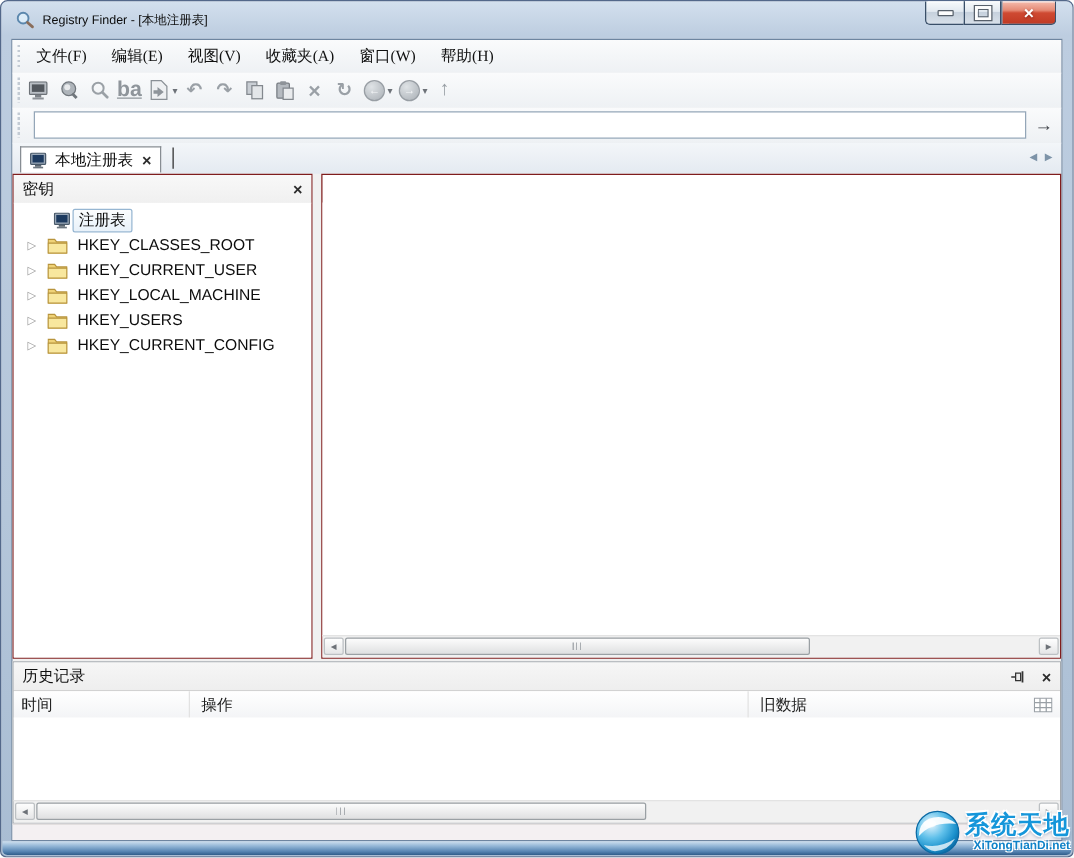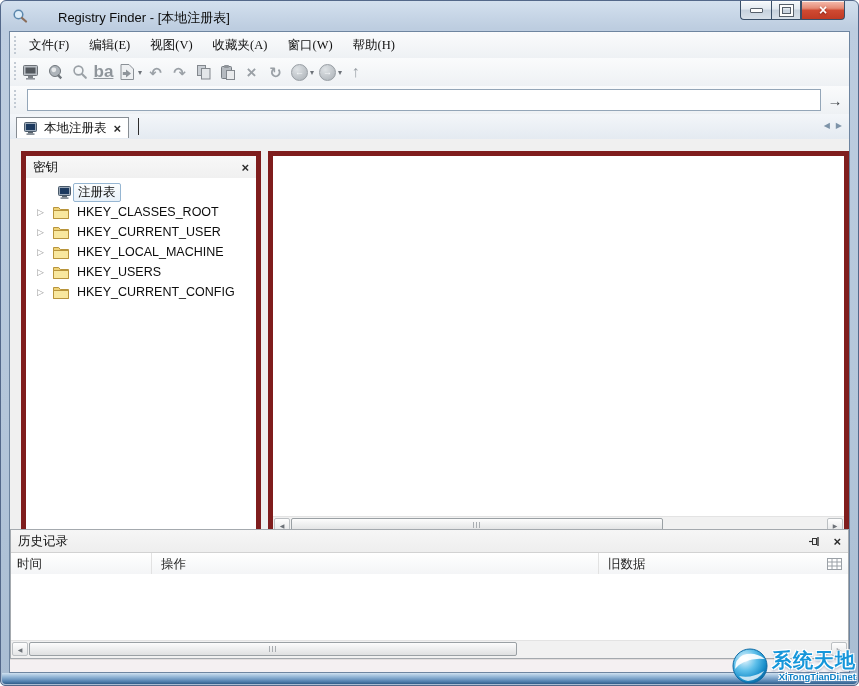--- a/index.html
+++ b/index.html
@@ -10,21 +10,21 @@
   .win{position:absolute;inset:0;border-radius:6px 6px 5px 5px;
        background:linear-gradient(180deg,#d3e0ee 0%,#bdcde0 4%,#b4c6da 60%,#a9bdd3 100%);
        border:1px solid #53688a;box-sizing:border-box;}
   .bottomband{position:absolute;left:1px;right:1px;bottom:1px;height:11px;
        border-radius:0 0 4px 4px;
        background:linear-gradient(180deg,#cfe0ef 0%,#93b6d6 35%,#5583b1 75%,#305d8a 100%);}
 
   
   .titlebar{position:absolute;top:0;left:0;right:0;height:30px;}
   .title-icon{position:absolute;left:11px;top:7px;width:16px;height:16px;}
-  .title-text{position:absolute;left:33px;top:8px;font-size:13px;color:#0c0c0c;margin-left:24px;}
+  .title-text{position:absolute;left:33px;top:8px;font-size:10px;color:#0c0c0c;}
   .winctl{position:absolute;top:0;right:13px;display:flex;height:19px;}
   .wbtn{height:19px;box-sizing:border-box;border:1px solid #3a4f68;border-top:none;
         display:flex;align-items:center;justify-content:center;
         background:linear-gradient(180deg,#f7fafc 0%,#e2e9f0 45%,#c6d1dd 50%,#d8e0e9 100%);
         box-shadow:inset 0 1px 0 rgba(255,255,255,.75);cursor:default;}
   .wbtn.min{width:31px;border-radius:0 0 0 4px;border-right:none;}
   .wbtn.max{width:30px;}
   .wbtn.close{width:44px;border-radius:0 0 4px 0;
         background:linear-gradient(180deg,#f5beb0 0%,#e58a75 40%,#cf4a32 52%,#c03a24 100%);}
   .glyph-min{width:11px;height:3px;background:#fdfdfd;border:1px solid #57606b;border-radius:1px;}
@@ -64,21 +64,21 @@
       background:linear-gradient(180deg,#f3f6f9 0%,#e4eaf1 100%);}
   .tab{position:absolute;left:6px;top:3px;height:21px;box-sizing:border-box;background:#fff;
       border:1px solid #878d93;border-bottom:none;display:flex;align-items:center;gap:5px;
       padding:0 7px;font-size:12.5px;color:#0c0c0c;}
   .tab-close{font-size:13px;font-weight:700;color:#2c2c2c;line-height:1;margin-left:2px;}
   .tab-cursor{position:absolute;left:128px;top:4px;width:1px;height:17px;background:#2c2c2c;}
   .tab-arrows{position:absolute;right:7px;top:7px;color:#7d93a8;font-size:8px;display:flex;gap:6px;}
 
   
   .main{position:absolute;left:0;right:0;top:107px;height:388px;}
-  .panel{position:absolute;top:12px;height:388px;box-sizing:border-box;border:5px solid #7f1d1d;background:#fff;margin-left:11px;}
+  .panel{position:absolute;top:0;height:388px;box-sizing:border-box;border:1px solid #7f1d1d;background:#fff;}
   .leftpanel{left:0;width:240px;}
   .rightpanel{left:247px;right:0;}
   .p-header{height:22px;background:linear-gradient(180deg,#f8f8f8,#f0f0f0);border-bottom:1px solid #cfcfcf;
       display:flex;align-items:center;justify-content:space-between;padding:0 7px;font-size:12.5px;color:#111;}
   .x-btn{font-size:13px;font-weight:700;color:#2c2c2c;line-height:1;}
 
   .tree{position:absolute;top:22px;bottom:0;left:0;right:0;background:#fff;padding-top:4px;}
   .tree-root{display:flex;align-items:center;gap:0;margin-left:5px;height:20px;padding-left:27px;}
   .root-label{border:1px solid #96b6d2;background:linear-gradient(180deg,#fbfdfe,#e8f1f9);
       padding:0 4px;font-size:12.5px;height:17px;line-height:17px;border-radius:2px;color:#0c0c0c;}

